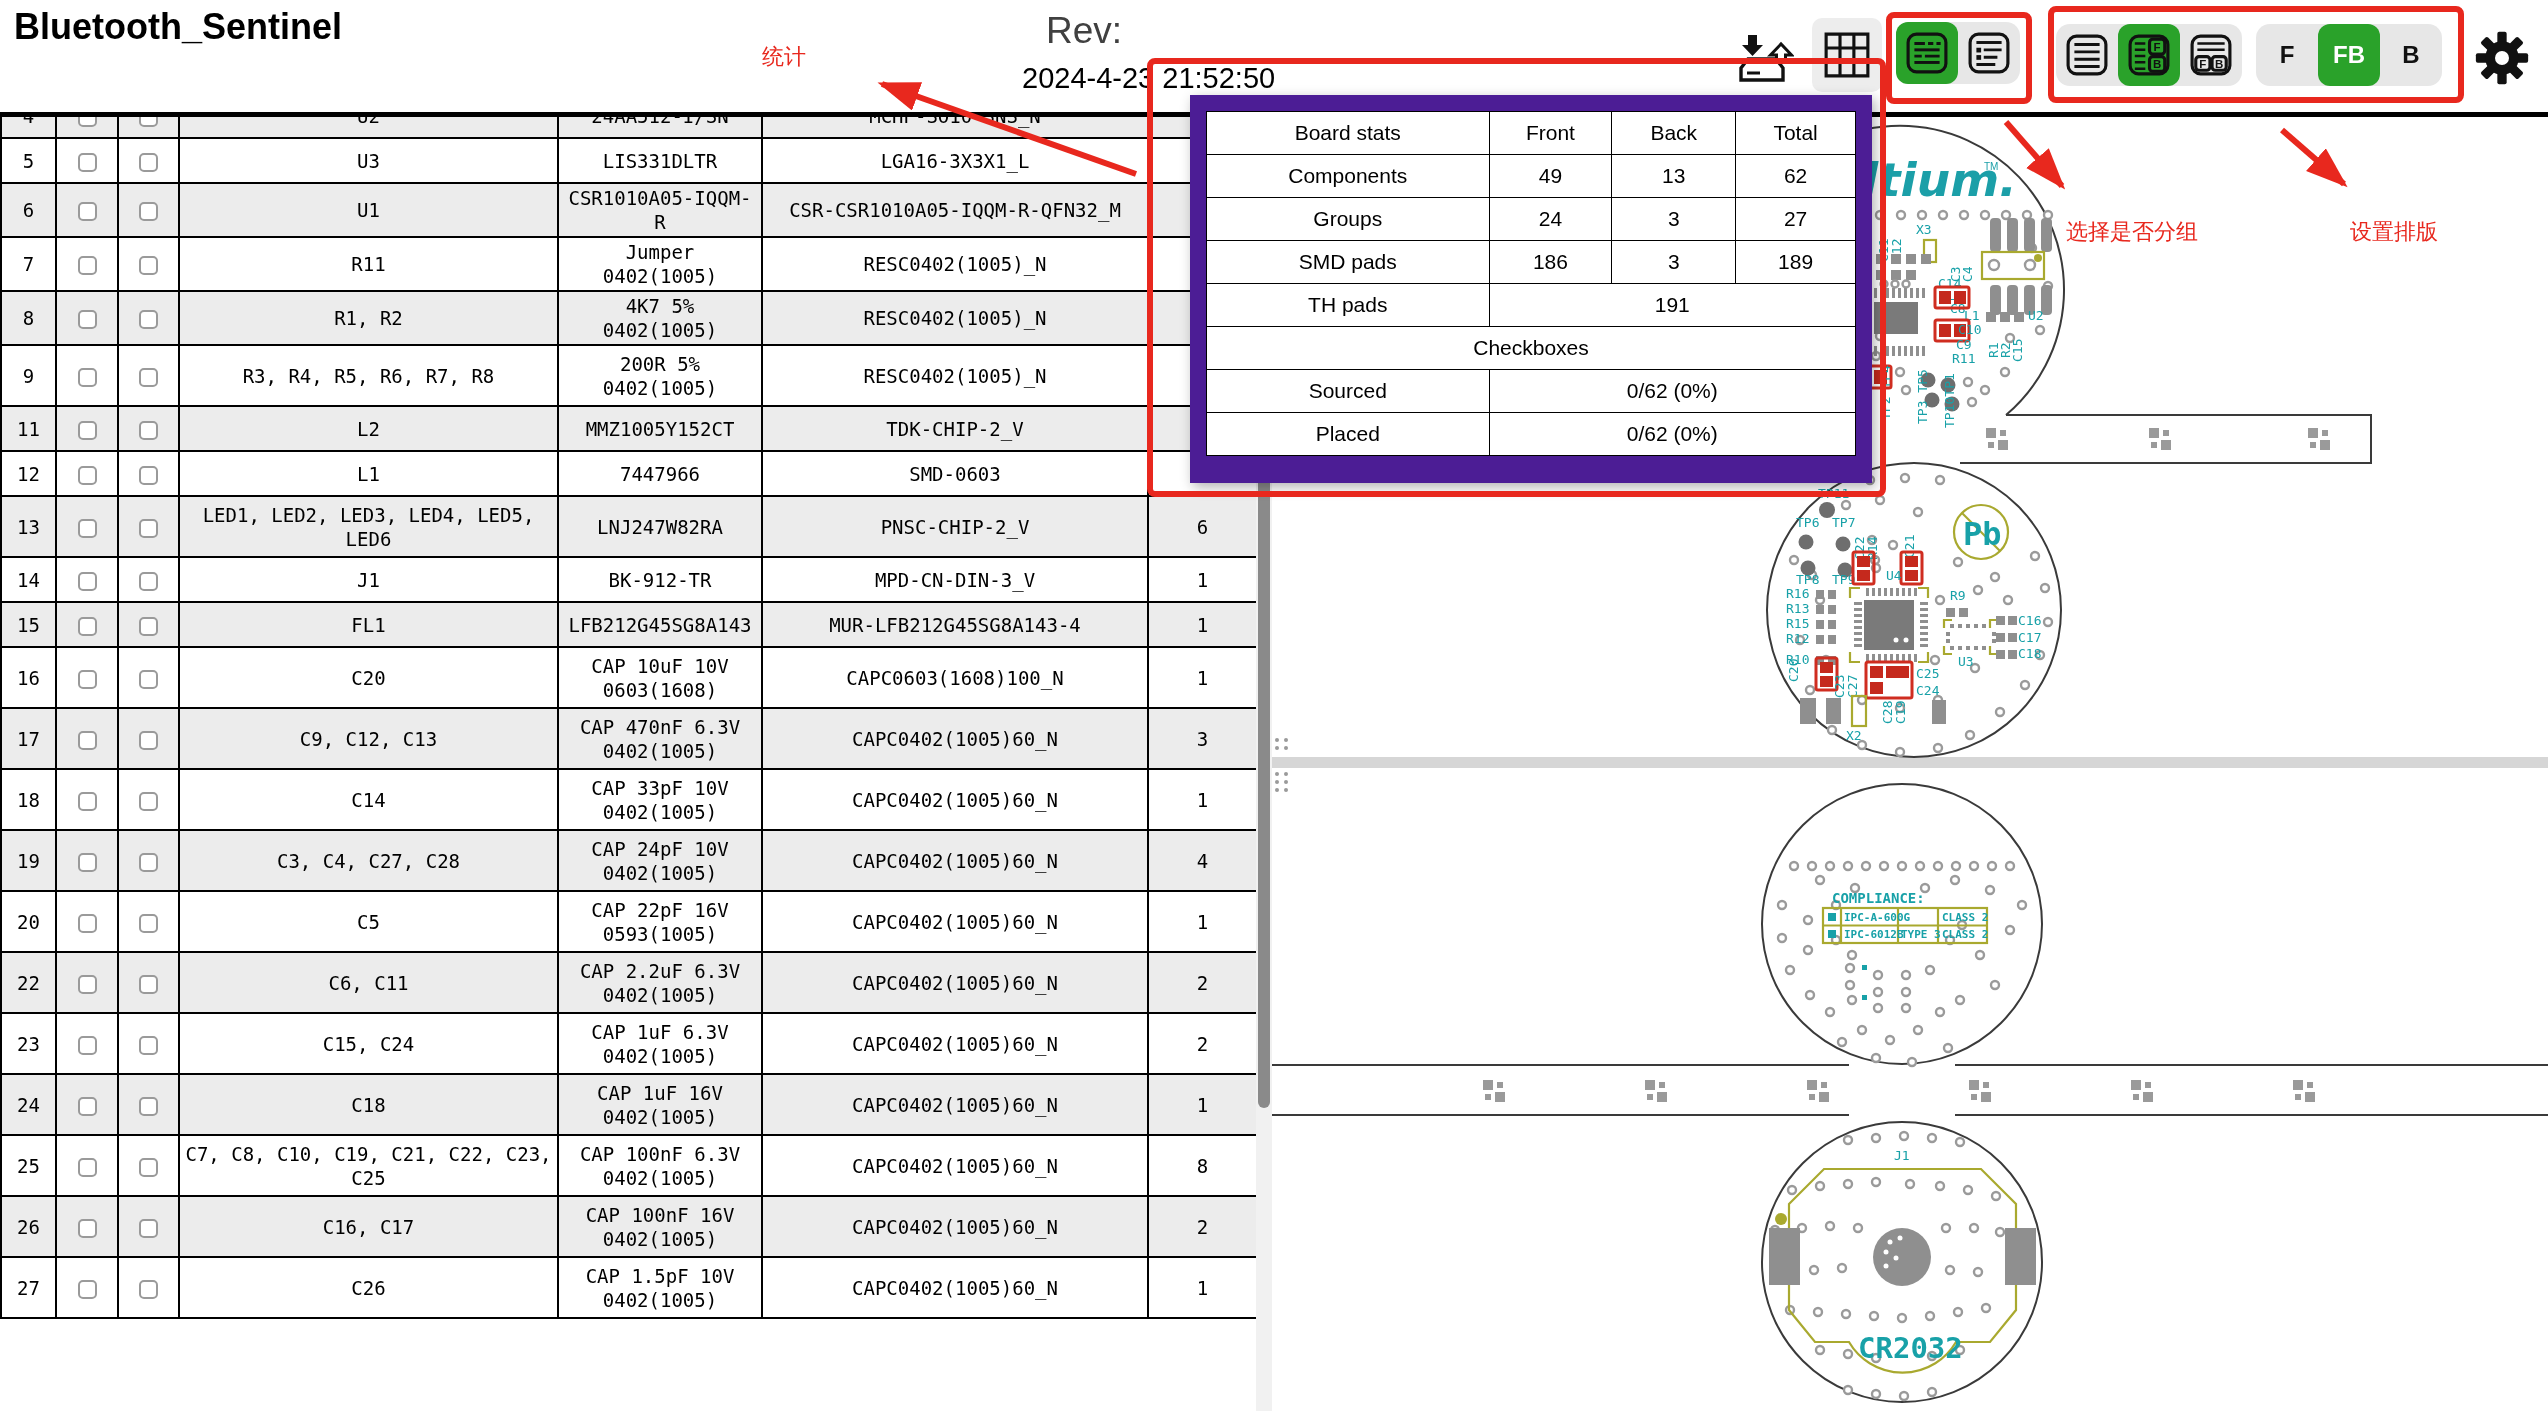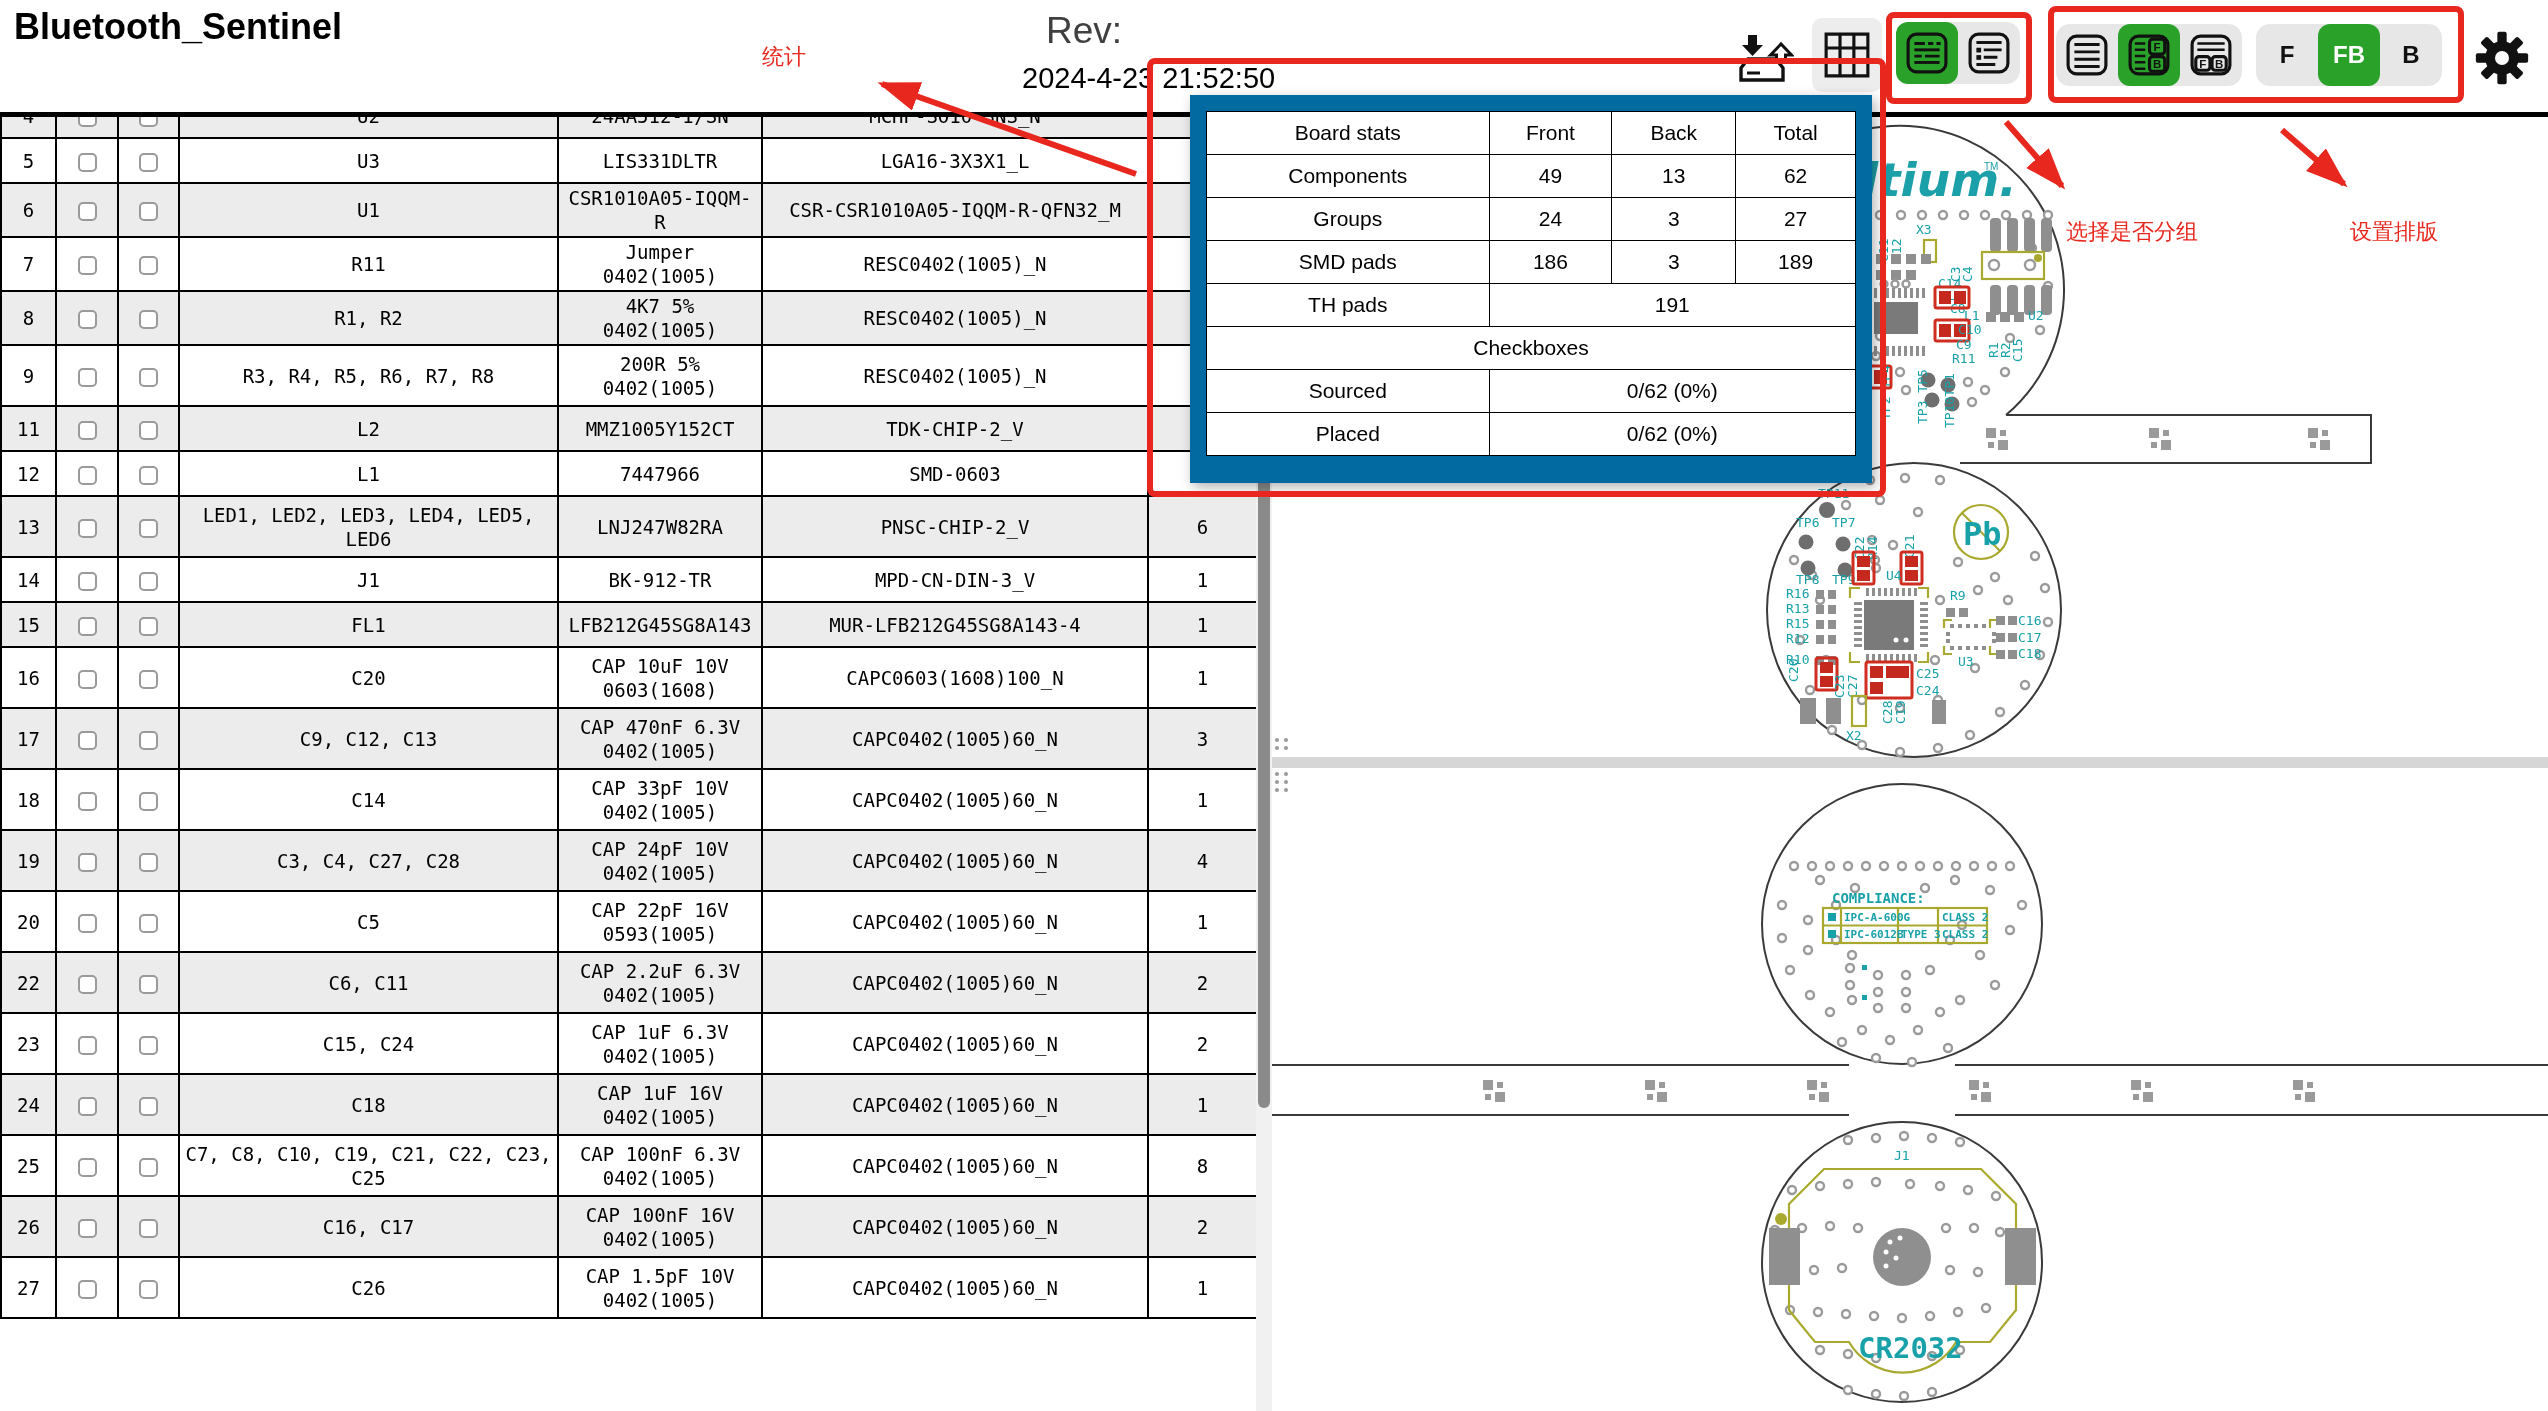--- a/index.html
+++ b/index.html
@@ -44,21 +44,21 @@
   tr.s { height:45px; } tr.t { height:61px; }
   table.bom tr:nth-child(odd) td { background:#ececec; }
   .cb { display:inline-block; width:19px; height:19px; border:2px solid #9a9a9a; border-radius:5px;
         background:#fff; vertical-align:middle; }
   
   .sb-track { position:absolute; left:1256px; top:117px; width:16px; height:1294px; background:#f1f1f1; z-index:2; }
   .sb-thumb { position:absolute; left:1258px; top:260px; width:12px; height:848px; background:#8a8a8a;
               border-radius:6px; z-index:3; }
 
   
-  .popup { position:absolute; left:1190px; top:95px; width:682px; height:388px; background:#0369a1;
+  .popup { position:absolute; left:1190px; top:95px; width:682px; height:388px; background:#4c1d95;
            box-shadow:3px 4px 12px rgba(0,0,0,.3); z-index:6; padding:16px; }
   table.ptab { border-collapse:collapse; width:650px; font-size:21px; color:#000; }
   table.ptab td { border:1px solid #000; height:43px; text-align:center; padding:0 8px; background:#fff;}
   .pc1 { width:283px; } .pc2 { width:123px; } .pc3 { width:124px; } .pc4 { width:120px; }
 
   
   .redbox { position:absolute; border:6px solid #e8281e; border-radius:8px; z-index:7; pointer-events:none; }
   .rb-popup { left:1147px; top:58px; width:739px; height:439px; }
   .rb-group { left:1886px; top:12px; width:146px; height:92px; }
   .rb-layout{ left:2048px; top:6px;  width:416px; height:97px; }

